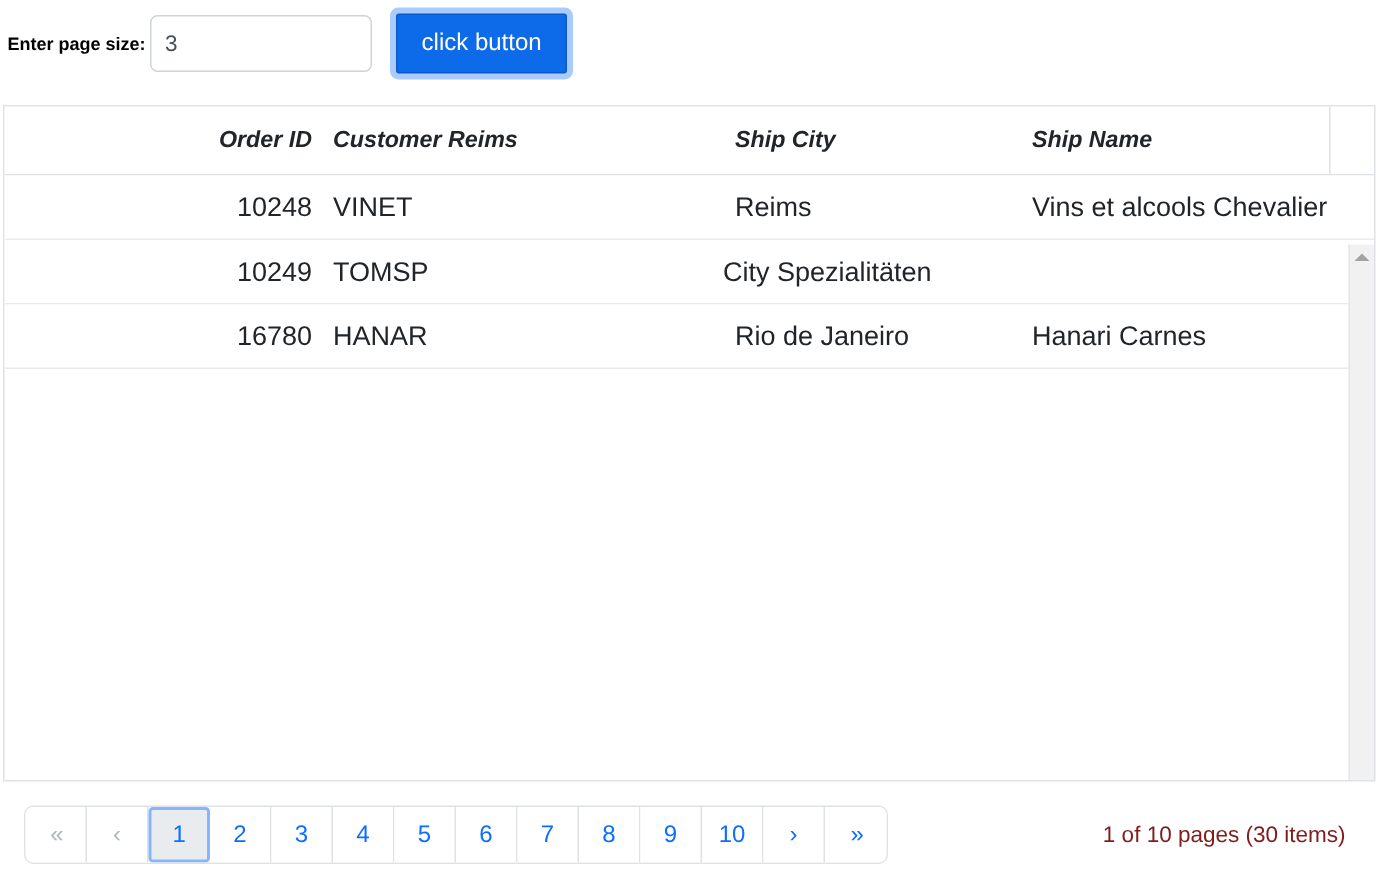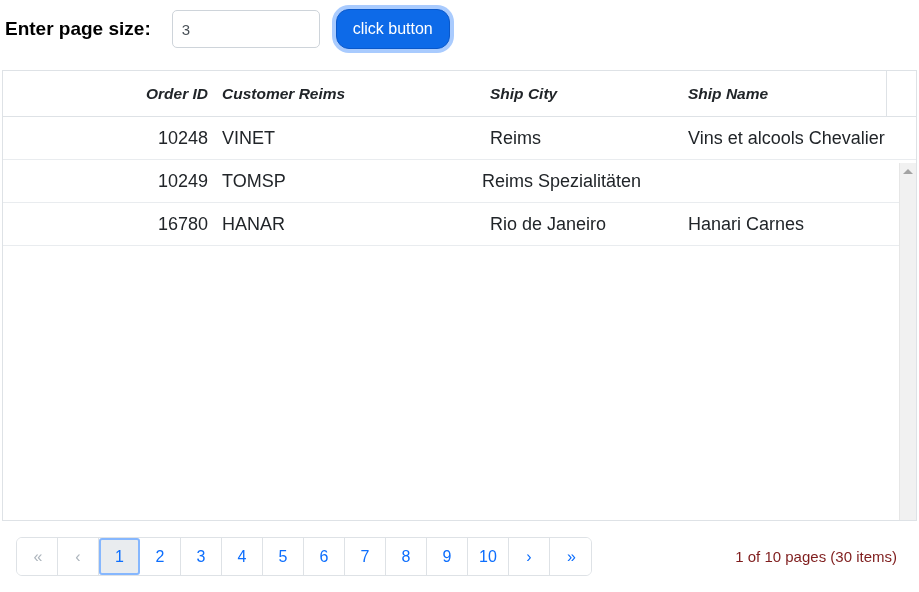--- a/index.html
+++ b/index.html
@@ -24,24 +24,24 @@
     top: 0;
     width: 919px;
     height: 58px;
     display: flex;
     align-items: center;
     box-sizing: border-box;
     padding-left: 5px;
   }
   .toolbar-label {
     font-weight: bold;
-    font-size: 19px;
+    font-size: 12px;
     color: #000000;
     white-space: nowrap;
-    margin-right: 21px;
+    margin-right: 3px;
   }
   .page-size-input {
     width: 148px;
     height: 38px;
     box-sizing: border-box;
     border: 1px solid #ced4da;
     border-radius: 5px;
     background: #ffffff;
     font-family: "Liberation Sans", sans-serif;
     font-size: 15px;
@@ -49,21 +49,21 @@
     padding: 0 9px;
     outline: none;
   }
   .click-button {
     margin-left: 16px;
     height: 40px;
     box-sizing: border-box;
     padding: 0 16px;
     background: #0d6ae8;
     border: 1px solid #0a58ca;
-    border-radius: 13px;
+    border-radius: 2px;
     box-shadow: 0 0 0 4px rgba(49,132,253,.42);
     color: #ffffff;
     font-family: "Liberation Sans", sans-serif;
     font-size: 16px;
     line-height: 1;
     cursor: pointer;
   }
 
   
   .grid {
@@ -228,21 +228,21 @@
       <div class="td c-order">10248</div>
       <div class="td c-cust">VINET</div>
       <div class="td c-city">Reims</div>
       <div class="td c-name">Vins et alcools Chevalier</div>
       <div class="td c-pad"></div>
     </div>
 
     <div class="grid-row">
       <div class="td c-order">10249</div>
       <div class="td c-cust">TOMSP</div>
-      <div class="td c-name">Reims Spezialitäten</div>
+      <div class="td c-name">City Spezialitäten</div>
       <div class="td c-pad"></div>
     </div>
 
     <div class="grid-row">
       <div class="td c-order">16780</div>
       <div class="td c-cust">HANAR</div>
       <div class="td c-city">Rio de Janeiro</div>
       <div class="td c-name">Hanari Carnes</div>
       <div class="td c-pad"></div>
     </div>

